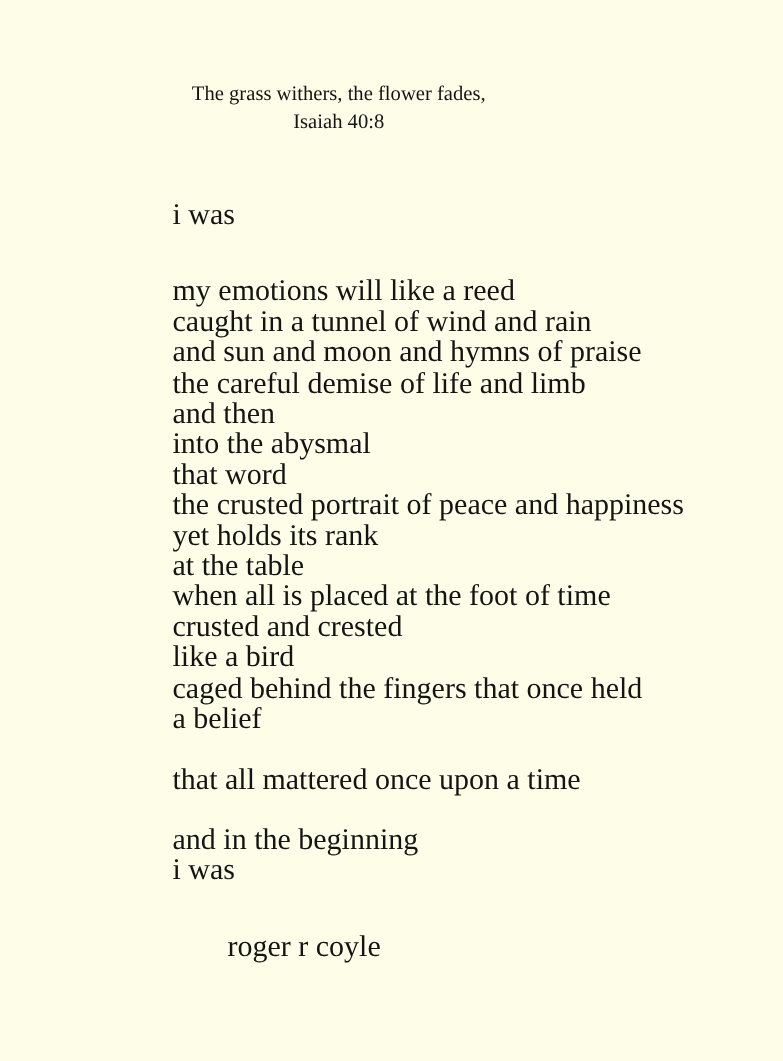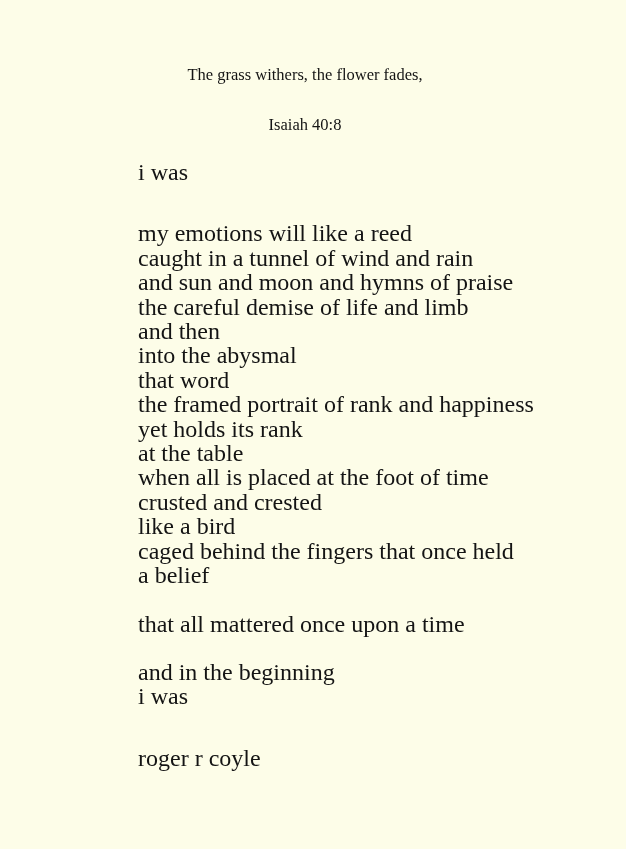--- a/index.html
+++ b/index.html
@@ -21,28 +21,26 @@
     box-sizing: border-box;
   }
   .epigraph {
     position: absolute;
     top: 64px;
     left: 0;
     width: 542px;
     text-align: center;
     font-size: 16.5px;
     line-height: 22px;
-    padding-left: 34px;
   }
   .epigraph .line {
     white-space: pre;
   }
   .epigraph .ref {
     white-space: pre;
-    margin-top: 28px;
   }
   .poem {
     position: absolute;
     top: 160px;
     left: 138px;
     width: 470px;
     font-size: 24px;
     line-height: 24.4px;
   }
   .poem .ln {
@@ -50,20 +48,21 @@
     min-height: 24.4px;
   }
   .gap-lg {
     height: 37px;
   }
   .gap-sm {
     height: 24px;
   }
   .signature {
     margin-top: 0;
+    margin-left: 44px;
   }
 </style>
 </head>
 <body>
 
 <div class="page">
 
   <div class="epigraph">
     <div class="line">The grass withers, the flower fades,</div>
     <div class="ref">Isaiah 40:8</div>
@@ -75,21 +74,21 @@
 
     <div class="gap-lg"></div>
 
     <div class="ln">my emotions will like a reed</div>
     <div class="ln">caught in a tunnel of wind and rain</div>
     <div class="ln">and sun and moon and hymns of praise</div>
     <div class="ln">the careful demise of life and limb</div>
     <div class="ln">and then</div>
     <div class="ln">into the abysmal</div>
     <div class="ln">that word</div>
-    <div class="ln">the framed portrait of rank and happiness</div>
+    <div class="ln">the crusted portrait of peace and happiness</div>
     <div class="ln">yet holds its rank</div>
     <div class="ln">at the table</div>
     <div class="ln">when all is placed at the foot of time</div>
     <div class="ln">crusted and crested</div>
     <div class="ln">like a bird</div>
     <div class="ln">caged behind the fingers that once held</div>
     <div class="ln">a belief</div>
 
     <div class="gap-sm"></div>
 

